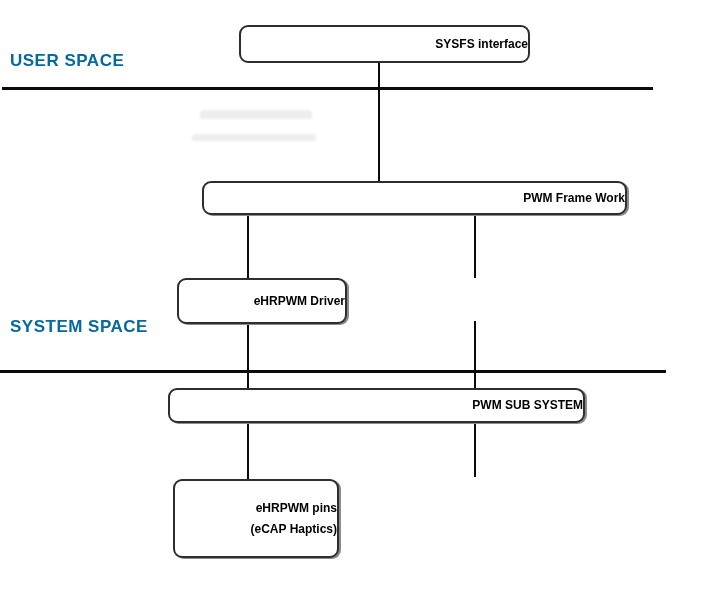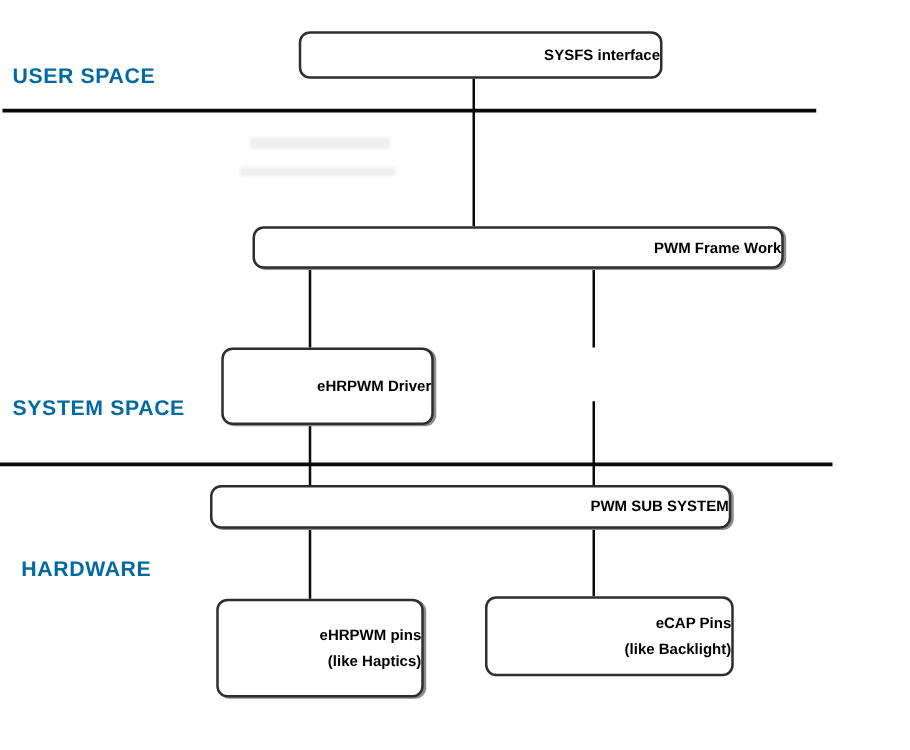--- a/index.html
+++ b/index.html
@@ -55,21 +55,20 @@
     border-radius: 2px;
   }
 </style>
 </head>
 <body>
 
 <div class="canvas">
 
   <div class="layer-label" style="left:10px; top:51px;">USER SPACE</div>
   <div class="layer-label" style="left:10px; top:317px;">SYSTEM SPACE</div>
-  <div class="layer-label" style="left:17px; top:446px;">HARDWARE</div>
 
   <div class="divider" style="left:2px; top:87px; width:651px;"></div>
   <div class="divider" style="left:0px; top:370px; width:666px;"></div>
 
   <div class="ghost" style="left:200px; top:110px; width:112px; height:9px;"></div>
   <div class="ghost" style="left:192px; top:134px; width:124px; height:7px;"></div>
 
   <div class="vline" style="left:378px; top:63px;  height:118px;"></div>
   <div class="vline" style="left:247px; top:215px; height:63px;"></div>
   <div class="vline" style="left:474px; top:215px; height:63px;"></div>
@@ -79,32 +78,28 @@
   <div class="vline" style="left:474px; top:422px; height:55px;"></div>
 
   <div class="node" style="left:239px; top:25px; width:291px; height:38px;">
     <span>SYSFS interface</span>
   </div>
 
   <div class="node shadow-r" style="left:168px; top:181px; width:425px; height:34px;margin-left:34px;">
     <span>PWM Frame Work</span>
   </div>
 
-  <div class="node shadow-r" style="left:177px; top:278px; width:170px; height:62px;">
+  <div class="node shadow-r" style="left:177px; top:278px; width:170px; height:46px;">
     <span>eHRPWM Driver</span>
   </div>
 
 
   <div class="node shadow-r" style="left:168px; top:388px; width:417px; height:35px;">
     <span>PWM SUB SYSTEM</span>
   </div>
 
   <div class="node shadow-r" style="left:173px; top:479px; width:166px; height:79px;">
     <span>eHRPWM pins</span>
-    <span>(like Haptics)</span>
+    <span>(eCAP Haptics)</span>
   </div>
 
-  <div class="node" style="left:388px; top:477px; width:199px; height:64px;">
-    <span>eCAP Pins</span>
-    <span>(like Backlight)</span>
-  </div>
 
 </div>
 
 </body></html>

